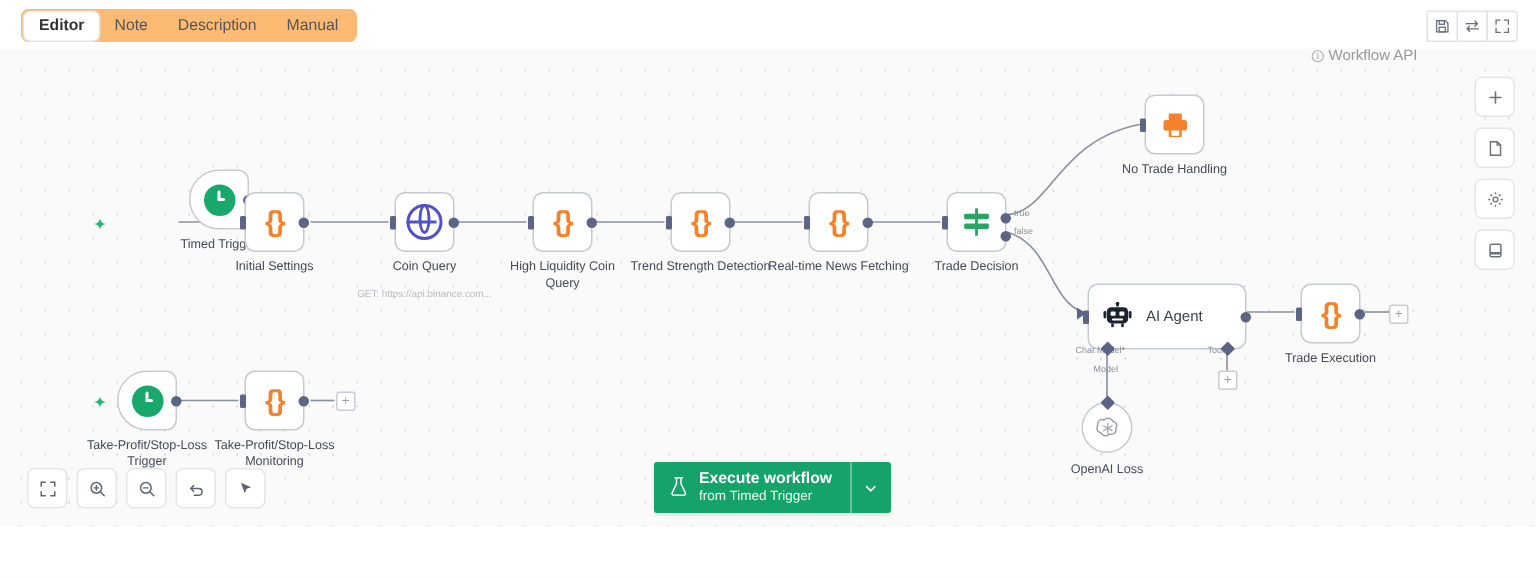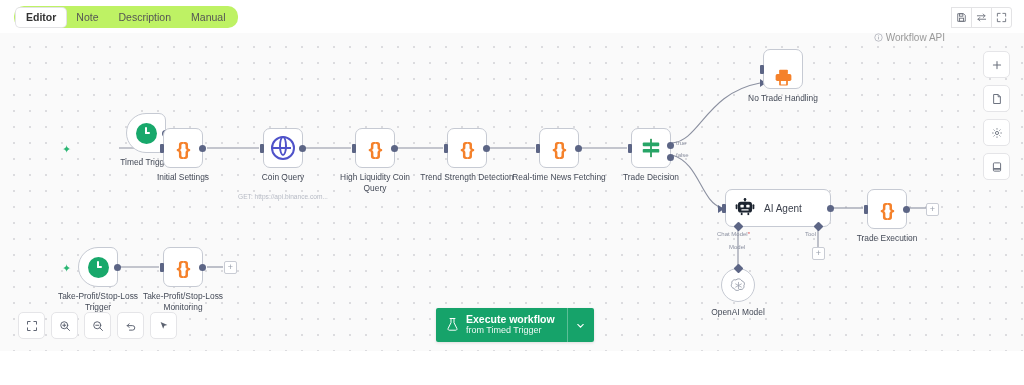--- a/index.html
+++ b/index.html
@@ -22,22 +22,22 @@
     position: absolute; left: 0; top: 0;
     width: 1024px; height: 33px;
     background: #ffffff;
     display: flex; align-items: center;
     box-sizing: border-box;
     z-index: 30;
   }
   .tabs {
     position: absolute; left: 14px; top: 6px;
     height: 22px;
-    background: #bef264;
-    border-radius: 10px;
+    background: #fdba74;
+    border-radius: 5px;
     display: flex; align-items: center;
     padding: 2px;
     box-sizing: border-box;
   }
   .tab {
     font-size: 10.5px;
     color: #555;
     padding: 3px 10px;
     border-radius: 4px;
     line-height: 13px;
@@ -102,21 +102,21 @@
     display: flex; align-items: center; justify-content: center;
     cursor: pointer;
     z-index: 6;
   }
   .node.square { width: 40px; height: 40px; }
   .node.trigger {
     width: 40px; height: 40px;
     border-radius: 20px 7px 7px 20px;
   }
   .node.wide {
-    width: 106px; height: 38px;
+    width: 106px; height: 44px;
     justify-content: flex-start;
     padding-left: 9px;
     gap: 9px;
   }
   .node.round {
     width: 34px; height: 34px;
     border-radius: 50%;
   }
   .node-label {
     position: absolute;
@@ -453,21 +453,21 @@
         <rect x="3" y="13" width="18" height="4" rx="1" fill="#27a567"></rect>
       </svg>
       <div class="port in"></div>
       <div class="port" style="right:-4px; top:13px; margin-top:0;"></div>
       <div class="port" style="right:-4px; top:25px; margin-top:0;"></div>
       <div class="port-lbl" style="left:44px; top:11px;">true</div>
       <div class="port-lbl" style="left:44px; top:23px;">false</div>
       <div class="node-label">Trade Decision</div>
     </div>
 
-    <div class="node square" style="left:763px; top:16px;align-items:flex-end;">
+    <div class="node square" style="left:763px; top:30px;">
       <svg width="21" height="21" viewBox="0 0 24 24">
         <rect x="7" y="3" width="10" height="5" rx="1" fill="#f5812a"></rect>
         <rect x="3" y="8" width="18" height="8" rx="2" fill="#f5812a"></rect>
         <rect x="7" y="15" width="10" height="6" rx="1" fill="#f5812a"></rect>
         <rect x="9" y="16" width="6" height="4" fill="#ffffff"></rect>
       </svg>
       <div class="port in"></div>
       <div class="node-label">No Trade Handling</div>
     </div>
 
@@ -498,21 +498,21 @@
     <div class="plus-stub" style="left:812px; top:214px;">
       <span>+</span>
     </div>
 
     <div class="node round" style="left:721px; top:235px;">
       <svg width="17" height="17" viewBox="0 0 24 24">
         <path d="M12 2.6c2.2 0 4 1.3 4.8 3.1 2 .2 3.6 1.9 3.6 4 0 .9-.3 1.7-.8 2.4.5 1.9-.3 4-2 5-1.2.7-2.6.8-3.8.3-.9 1-2.2 1.6-3.6 1.6-2.2 0-4-1.3-4.8-3.1-2-.2-3.6-1.9-3.6-4 0-.9.3-1.7.8-2.4-.5-1.9.3-4 2-5 1.2-.7 2.6-.8 3.8-.3.9-1 2.2-1.6 3.6-1.6z" fill="none" stroke="#9aa0ad" stroke-width="1.4"></path>
         <path d="M12 7v10M7.5 9.5l9 5M16.5 9.5l-9 5" stroke="#9aa0ad" stroke-width="1.1" fill="none"></path>
       </svg>
       <div class="port diamond" style="left:13px; top:-4px;"></div>
-      <div class="label-below-round">OpenAI Model</div>
+      <div class="label-below-round">OpenAI Loss</div>
     </div>
 
     <div class="node square" style="left:867px; top:156px;">
       <div class="ic-code">{}</div>
       <div class="port in"></div>
       <div class="port out"></div>
       <div class="node-label">Trade Execution</div>
     </div>
     <div class="plus-stub" style="left:926px; top:170px;">
       <span>+</span>

